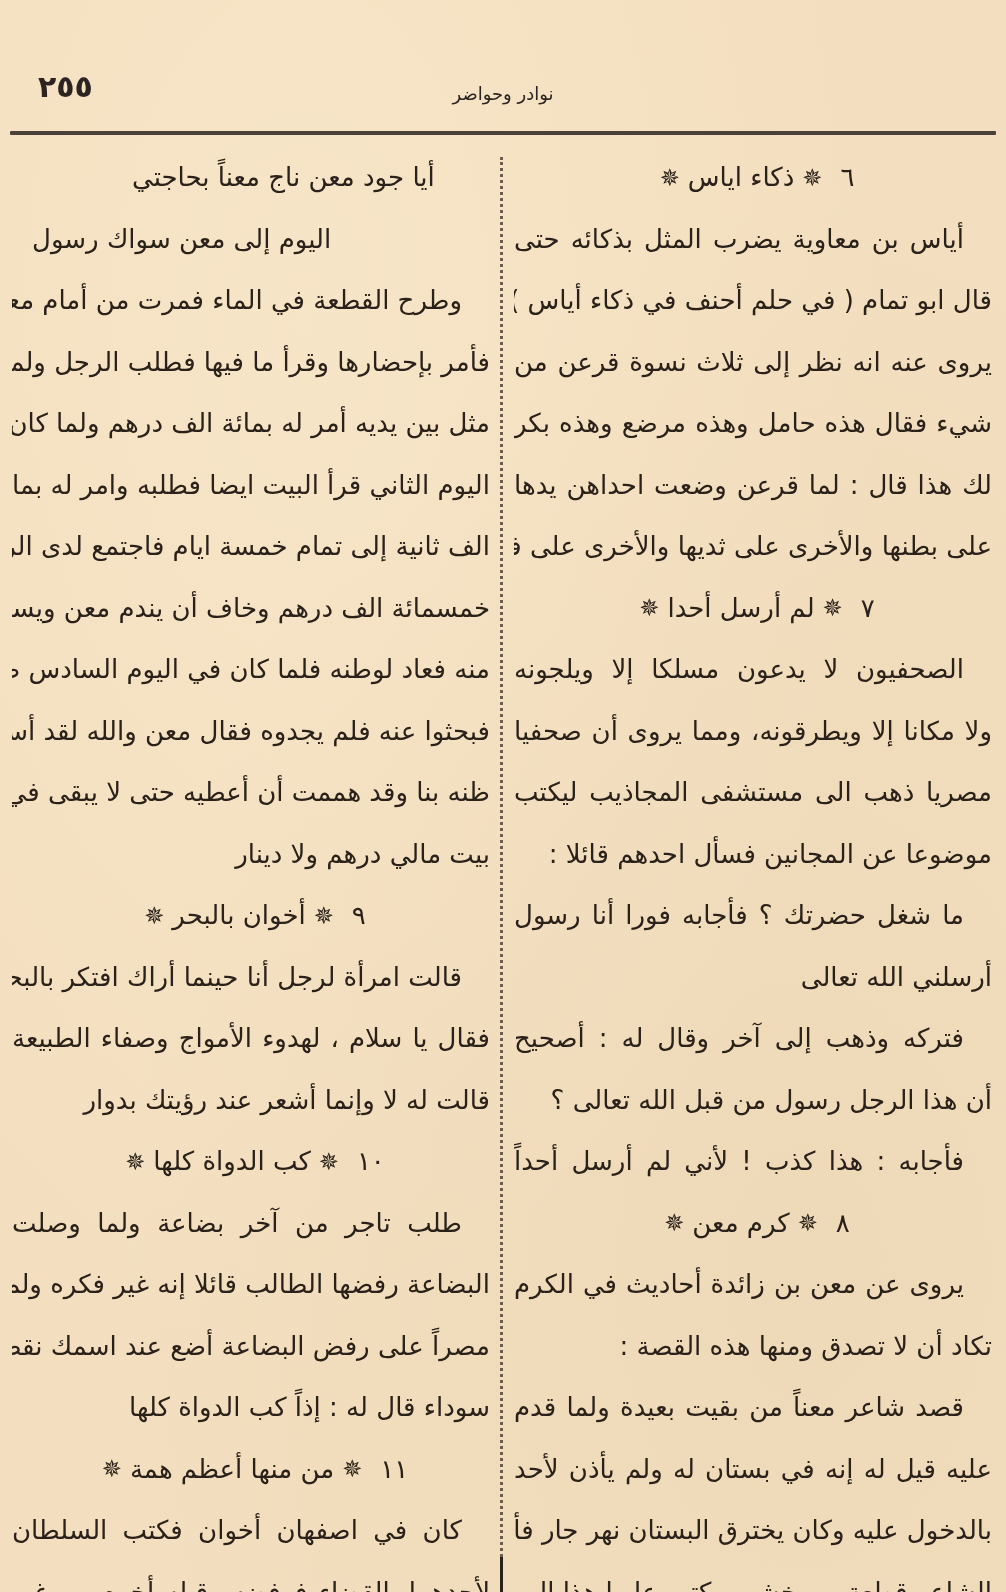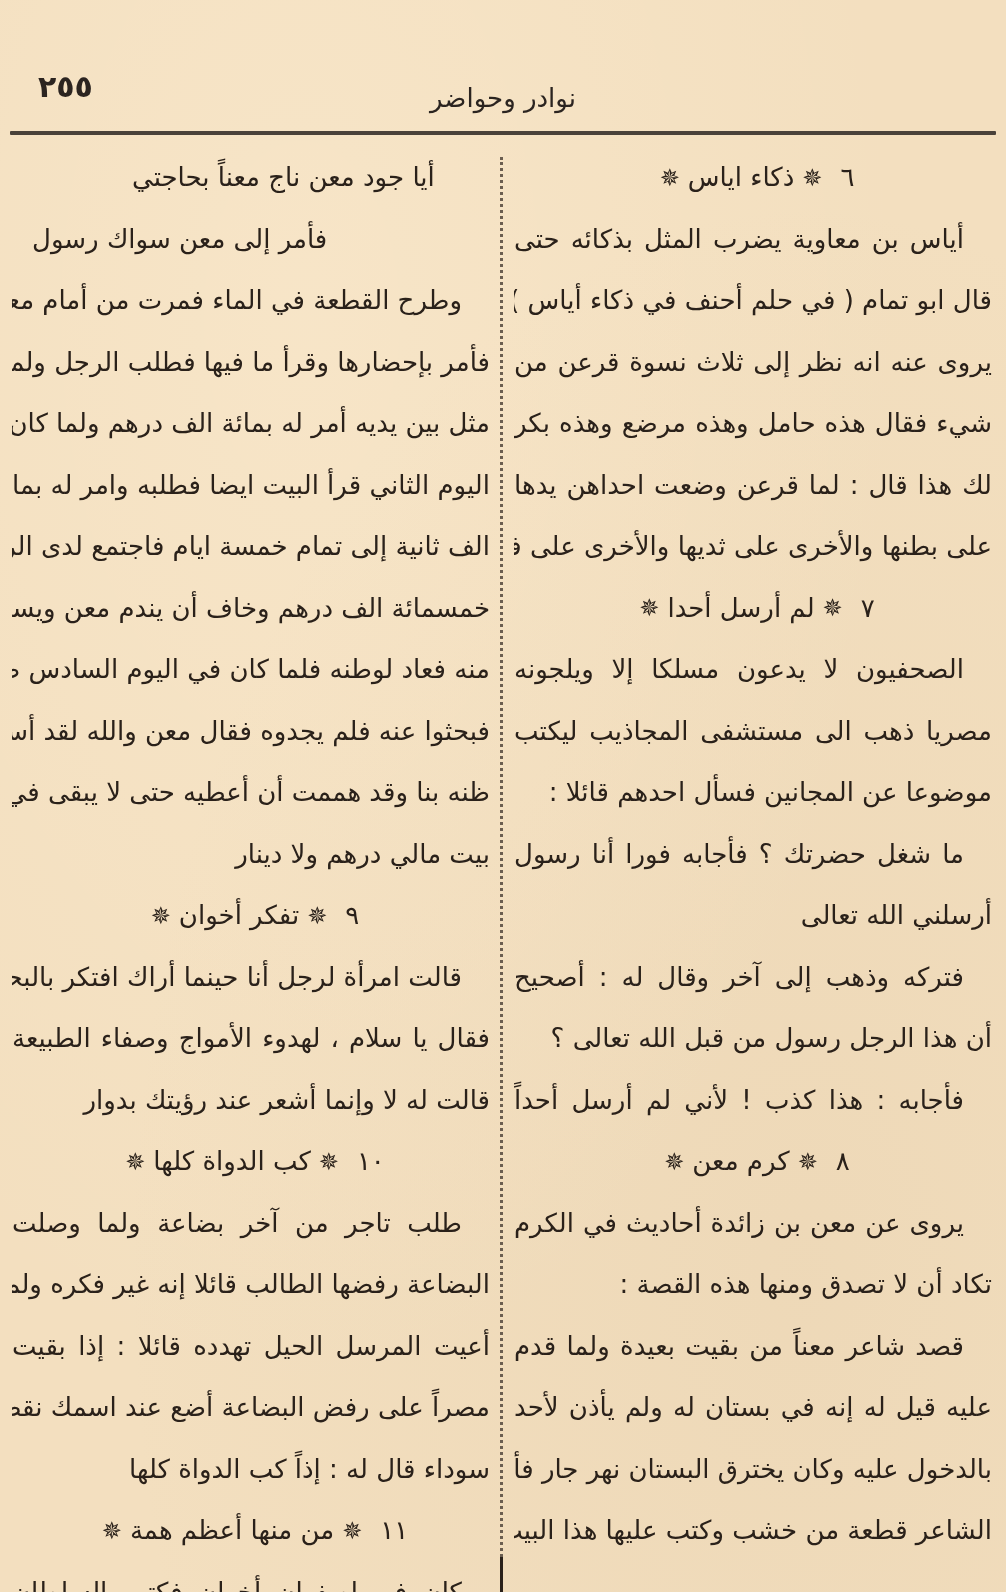--- a/index.html
+++ b/index.html
@@ -39,21 +39,21 @@
       color: #2b2420;
       letter-spacing: 2px;
       direction: rtl;
     }
     .running-title {
       position: absolute;
       left: 0;
       width: 1006px;
       top: 36px;
       text-align: center;
-      font-size: 26px;
+      font-size: 18px;
       color: #2b2420;
       direction: rtl;
     }
     .header-rule {
       position: absolute;
       left: 10px;
       width: 986px;
       top: 84px;
       height: 4px;
       background: #4a423a;
@@ -154,56 +154,56 @@
     <div class="column right" id="col-right">
         <div class="line heading"><span class="heading-num">٦</span><span class="ornament">✵</span><span>ذكاء اياس</span><span class="ornament">✵</span></div>
         <div class="line first">أياس بن معاوية يضرب المثل بذكائه حتى</div>
         <div class="line">قال ابو تمام ( في حلم أحنف في ذكاء أياس )</div>
         <div class="line">يروى عنه انه نظر إلى ثلاث نسوة قرعن من</div>
         <div class="line">شيء فقال هذه حامل وهذه مرضع وهذه بكر</div>
         <div class="line">لك هذا قال : لما قرعن وضعت احداهن يدها</div>
         <div class="line last">على بطنها والأخرى على ثديها والأخرى على فرجها</div>
         <div class="line heading"><span class="heading-num">٧</span><span class="ornament">✵</span><span>لم أرسل أحدا</span><span class="ornament">✵</span></div>
         <div class="line first">الصحفيون لا يدعون مسلكا إلا ويلجونه</div>
+        <div class="line">ولا مكانا إلا ويطرقونه، ومما يروى أن صحفيا</div>
         <div class="line">مصريا ذهب الى مستشفى المجاذيب ليكتب</div>
         <div class="line last">موضوعا عن المجانين فسأل احدهم قائلا :</div>
         <div class="line first">ما شغل حضرتك ؟ فأجابه فورا أنا رسول</div>
         <div class="line last">أرسلني الله تعالى</div>
         <div class="line first">فتركه وذهب إلى آخر وقال له : أصحيح</div>
         <div class="line last">أن هذا الرجل رسول من قبل الله تعالى ؟</div>
         <div class="line first">فأجابه : هذا كذب ! لأني لم أرسل أحداً</div>
         <div class="line heading"><span class="heading-num">٨</span><span class="ornament">✵</span><span>كرم معن</span><span class="ornament">✵</span></div>
         <div class="line first">يروى عن معن بن زائدة أحاديث في الكرم</div>
         <div class="line last">تكاد أن لا تصدق ومنها هذه القصة :</div>
         <div class="line first">قصد شاعر معناً من بقيت بعيدة ولما قدم</div>
         <div class="line">عليه قيل له إنه في بستان له ولم يأذن لأحد</div>
         <div class="line">بالدخول عليه وكان يخترق البستان نهر جار فأخذ</div>
         <div class="line">الشاعر قطعة من خشب وكتب عليها هذا البيت</div>
       </div>
     <div class="column left" id="col-left">
         <div class="line verse a">أيا جود معن ناج معناً بحاجتي</div>
-        <div class="line verse b">فأمر إلى معن سواك رسول</div>
+        <div class="line verse b">اليوم إلى معن سواك رسول</div>
         <div class="line first">وطرح القطعة في الماء فمرت من أمام معن</div>
         <div class="line">فأمر بإحضارها وقرأ ما فيها فطلب الرجل ولما</div>
         <div class="line">مثل بين يديه أمر له بمائة الف درهم ولما كان في</div>
         <div class="line">اليوم الثاني قرأ البيت ايضا فطلبه وامر له بمائة</div>
         <div class="line">الف ثانية إلى تمام خمسة ايام فاجتمع لدى الرجل</div>
         <div class="line">خمسمائة الف درهم وخاف أن يندم معن ويستعيدها</div>
         <div class="line">منه فعاد لوطنه فلما كان في اليوم السادس طلبه</div>
         <div class="line">فبحثوا عنه فلم يجدوه فقال معن والله لقد أساء</div>
         <div class="line">ظنه بنا وقد هممت أن أعطيه حتى لا يبقى في</div>
         <div class="line last">بيت مالي درهم ولا دينار</div>
-        <div class="line heading"><span class="heading-num">٩</span><span class="ornament">✵</span><span>تفكر أخوان</span><span class="ornament">✵</span></div>
+        <div class="line heading"><span class="heading-num">٩</span><span class="ornament">✵</span><span>أخوان بالبحر</span><span class="ornament">✵</span></div>
         <div class="line first">قالت امرأة لرجل أنا حينما أراك افتكر بالبحر</div>
         <div class="line">فقال يا سلام ، لهدوء الأمواج وصفاء الطبيعة</div>
         <div class="line last">قالت له لا وإنما أشعر عند رؤيتك بدوار</div>
         <div class="line heading"><span class="heading-num">١٠</span><span class="ornament">✵</span><span>كب الدواة كلها</span><span class="ornament">✵</span></div>
         <div class="line first">طلب تاجر من آخر بضاعة ولما وصلت</div>
         <div class="line">البضاعة رفضها الطالب قائلا إنه غير فكره ولما</div>
-        <div class="line">أعيت المرسل الحيل تهدده قائلا : إذا بقيت</div>
         <div class="line">مصراً على رفض البضاعة أضع عند اسمك نقطة</div>
         <div class="line last">سوداء قال له : إذاً كب الدواة كلها</div>
         <div class="line heading"><span class="heading-num">١١</span><span class="ornament">✵</span><span>من منها أعظم همة</span><span class="ornament">✵</span></div>
         <div class="line first">كان في اصفهان أخوان فكتب السلطان</div>
         <div class="line">لأحدهما بالقضاء فرفضه وقبله أخوه من غير</div>
       </div>
   </div>
 
   <div class="separator-dotted"></div>
   <div class="separator-solid"></div>

